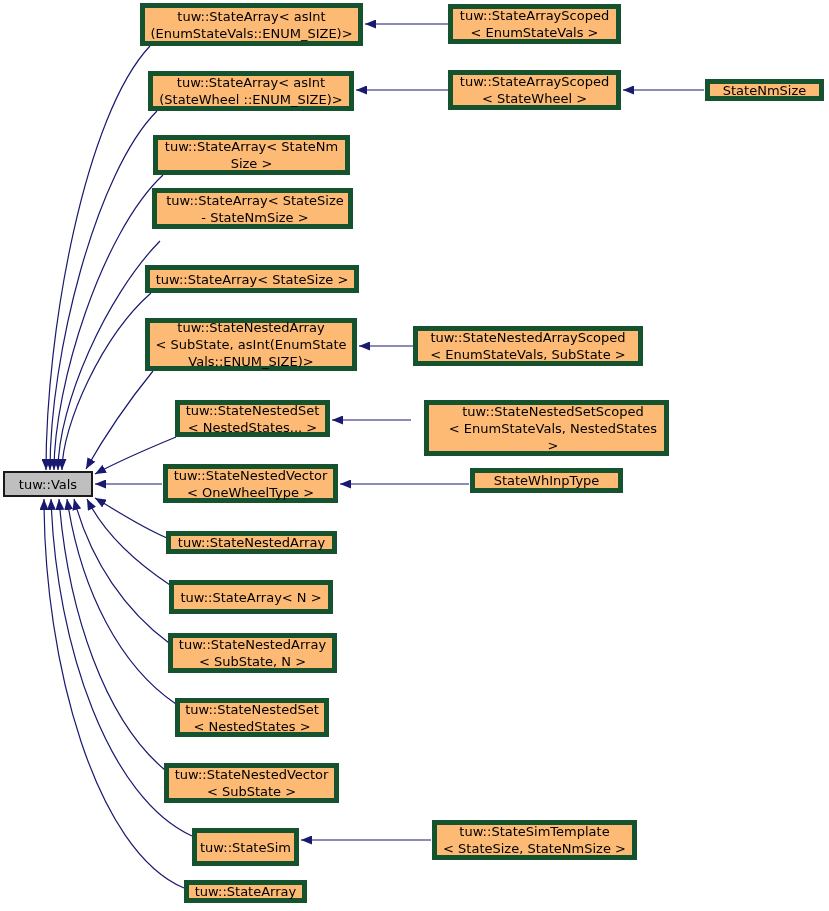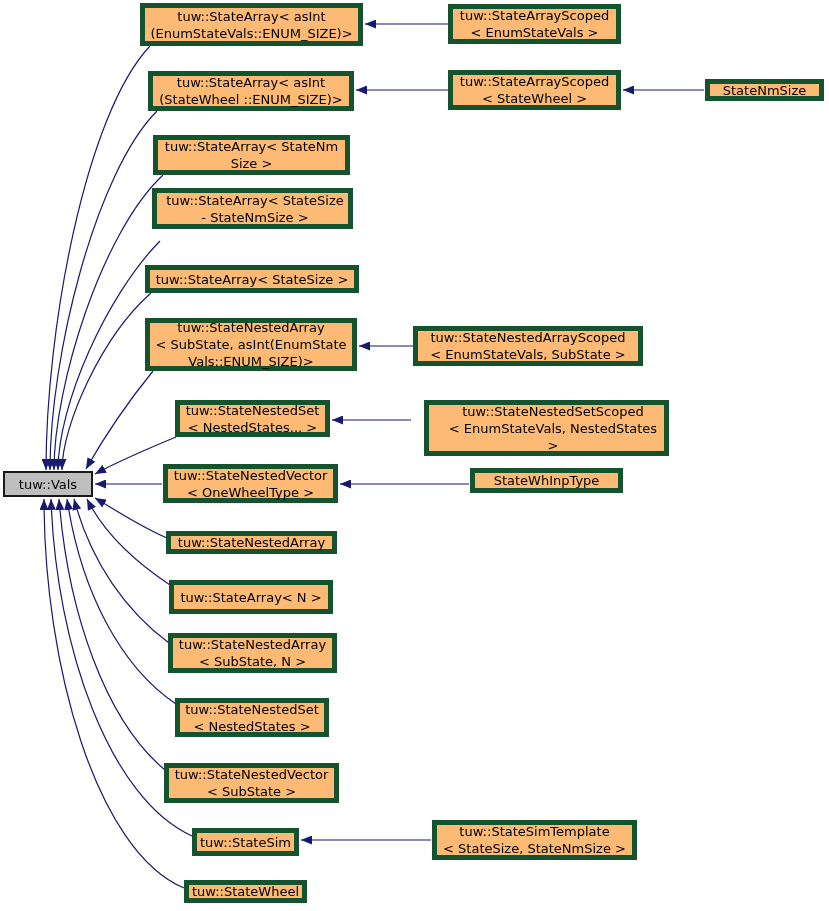--- a/index.html
+++ b/index.html
@@ -105,22 +105,22 @@
   <div class="node" style="left:163px; top:464px; width:175px; height:39px;">tuw::StateNestedVector
 &lt; OneWheelType &gt;</div>
   <div class="node" style="left:166px; top:531px; width:171px; height:23px;">tuw::StateNestedArray</div>
   <div class="node" style="left:169px; top:580px; width:164px; height:34px;">tuw::StateArray&lt; N &gt;</div>
   <div class="node" style="left:168px; top:633px; width:169px; height:40px;">tuw::StateNestedArray
 &lt; SubState, N &gt;</div>
   <div class="node" style="left:175px; top:698px; width:154px; height:39px;">tuw::StateNestedSet
 &lt; NestedStates &gt;</div>
   <div class="node" style="left:164px; top:763px; width:175px; height:40px;">tuw::StateNestedVector
 &lt; SubState &gt;</div>
-  <div class="node" style="left:192px; top:828px; width:107px; height:28px;">tuw::StateSim</div>
-  <div class="node" style="left:184px; top:880px; width:123px; height:23px;">tuw::StateWheel</div>
+  <div class="node" style="left:192px; top:828px; width:107px; height:38px;">tuw::StateSim</div>
+  <div class="node" style="left:184px; top:880px; width:123px; height:23px;">tuw::StateArray</div>
 
   <div class="node" style="left:448px; top:4px; width:173px; height:40px;">tuw::StateArrayScoped
 &lt; EnumStateVals &gt;</div>
   <div class="node" style="left:448px; top:70px; width:173px; height:40px;">tuw::StateArrayScoped
 &lt; StateWheel &gt;</div>
   <div class="node" style="left:705px; top:79px; width:119px; height:22px;">StateNmSize</div>
   <div class="node" style="left:413px; top:326px; width:230px; height:40px;">tuw::StateNestedArrayScoped
 &lt; EnumStateVals, SubState &gt;</div>
   <div class="node" style="left:424px; top:400px; width:245px; height:56px;padding-left:16px;">tuw::StateNestedSetScoped
 &lt; EnumStateVals, NestedStates &gt;</div>

